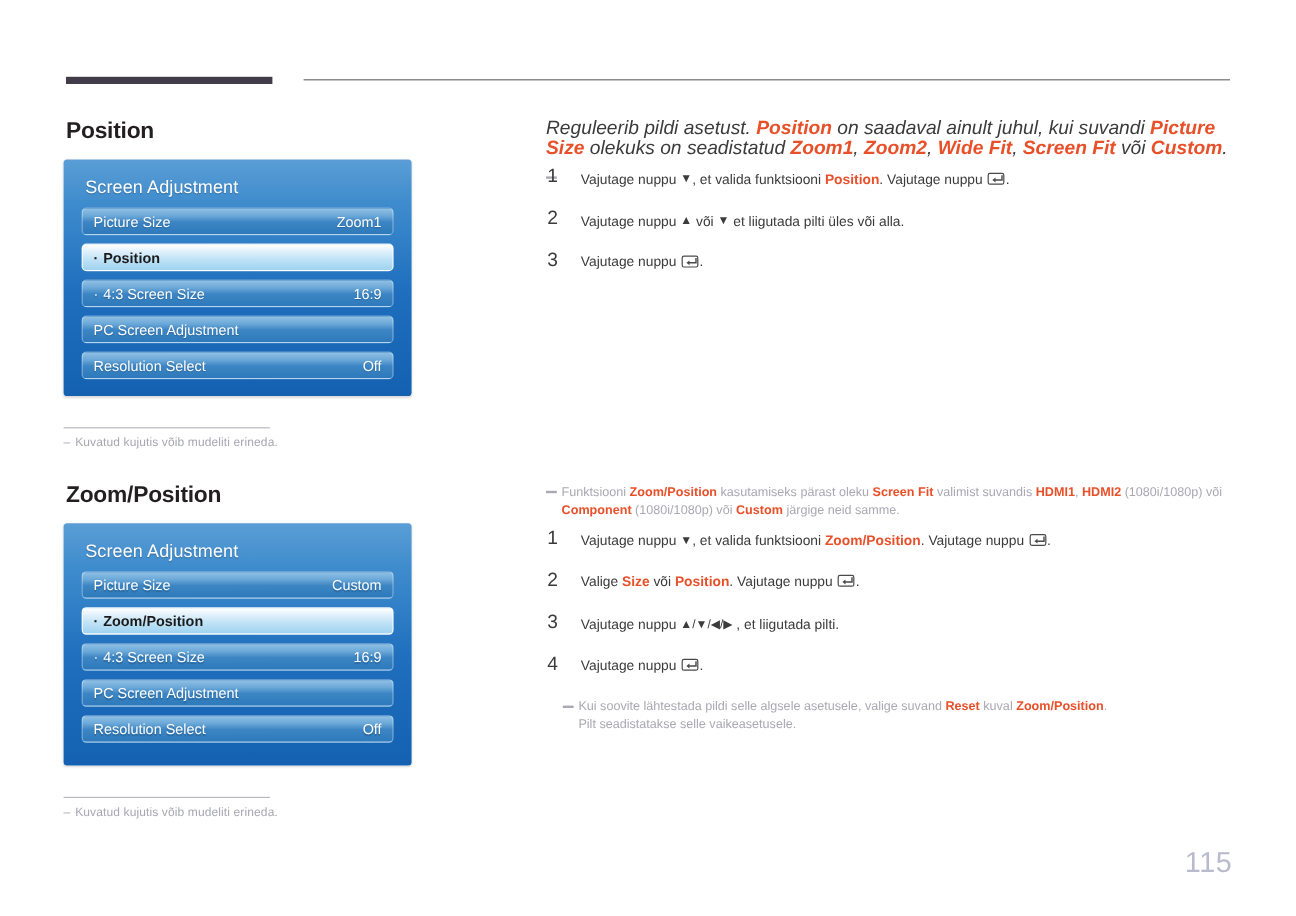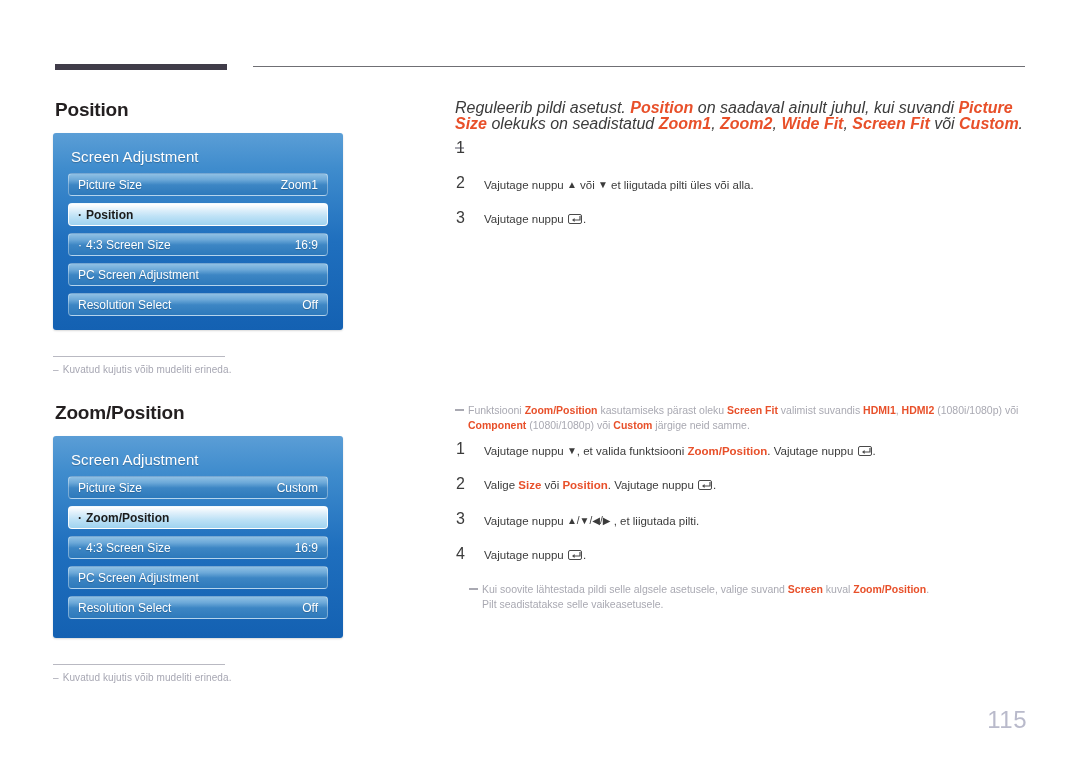--- a/index.html
+++ b/index.html
@@ -265,21 +265,24 @@
     <span class="dash">–</span><span>Kuvatud kujutis võib mudeliti erineda.</span>
   </div>
 </div>
 
 <div id="body-col-top">
   <p class="intro-para" id="intro-0">Reguleerib pildi asetust. <span class="hl">Position</span> on saadaval ainult juhul, kui suvandi <span class="hl">Picture Size</span> olekuks on seadistatud <span class="hl">Zoom1</span>, <span class="hl">Zoom2</span>, <span class="hl">Wide Fit</span>, <span class="hl">Screen Fit</span> või <span class="hl">Custom</span>.</p>
   <p class="note-line" id="note-0">
     <span class="note-dash"></span>
   </p>
   <ol class="steps" id="steps-0">
-      <li><span class="step-num">1</span></li>
+      <li><span class="step-num">1</span><span>Vajutage nuppu <span class="arrow">▼</span>, et valida funktsiooni <span class="hl">Position</span>. Vajutage nuppu <span class="enter-icon"><svg width="12" height="8" viewBox="0 0 12 8">
+              <path d="M10 1 L10 5 L3.5 5" stroke="#4a4a4a" stroke-width="1.2" fill="none"></path>
+              <path d="M4.6 3 L2 5 L4.6 7 Z" fill="#4a4a4a"></path>
+            </svg></span>.</span></li>
       <li><span class="step-num">2</span><span>Vajutage nuppu <span class="arrow">▲</span> või <span class="arrow">▼</span> et liigutada pilti üles või alla.</span></li>
       <li><span class="step-num">3</span><span>Vajutage nuppu <span class="enter-icon"><svg width="12" height="8" viewBox="0 0 12 8">
               <path d="M10 1 L10 5 L3.5 5" stroke="#4a4a4a" stroke-width="1.2" fill="none"></path>
               <path d="M4.6 3 L2 5 L4.6 7 Z" fill="#4a4a4a"></path>
             </svg></span>.</span></li>
     </ol>
 </div>
 
 <div class="section-heading" id="heading-zoom-position">Zoom/Position</div>
 
@@ -327,17 +330,17 @@
               <path d="M10 1 L10 5 L3.5 5" stroke="#4a4a4a" stroke-width="1.2" fill="none"></path>
               <path d="M4.6 3 L2 5 L4.6 7 Z" fill="#4a4a4a"></path>
             </svg></span>.</span></li>
       <li><span class="step-num">3</span><span>Vajutage nuppu <span class="arrow">▲/▼/◀/▶</span> , et liigutada pilti.</span></li>
       <li><span class="step-num">4</span><span>Vajutage nuppu <span class="enter-icon"><svg width="12" height="8" viewBox="0 0 12 8">
               <path d="M10 1 L10 5 L3.5 5" stroke="#4a4a4a" stroke-width="1.2" fill="none"></path>
               <path d="M4.6 3 L2 5 L4.6 7 Z" fill="#4a4a4a"></path>
             </svg></span>.</span></li>
     </ol>
   <p class="note-line indented" id="tailnote-1">
-    <span class="note-dash"></span><span class="note-body"><span class="dim">Kui soovite lähtestada pildi selle algsele asetusele, valige suvand <span class="hl">Screen</span> kuval <span class="hl">Zoom/Position</span>.<br>Pilt seadistatakse selle vaikeasetusele.</span></span>
+    <span class="note-dash"></span><span class="note-body"><span class="dim">Kui soovite lähtestada pildi selle algsele asetusele, valige suvand <span class="hl">Reset</span> kuval <span class="hl">Zoom/Position</span>.<br>Pilt seadistatakse selle vaikeasetusele.</span></span>
   </p>
 </div>
 
 <div id="page-number">115</div>
 
 </body></html>

